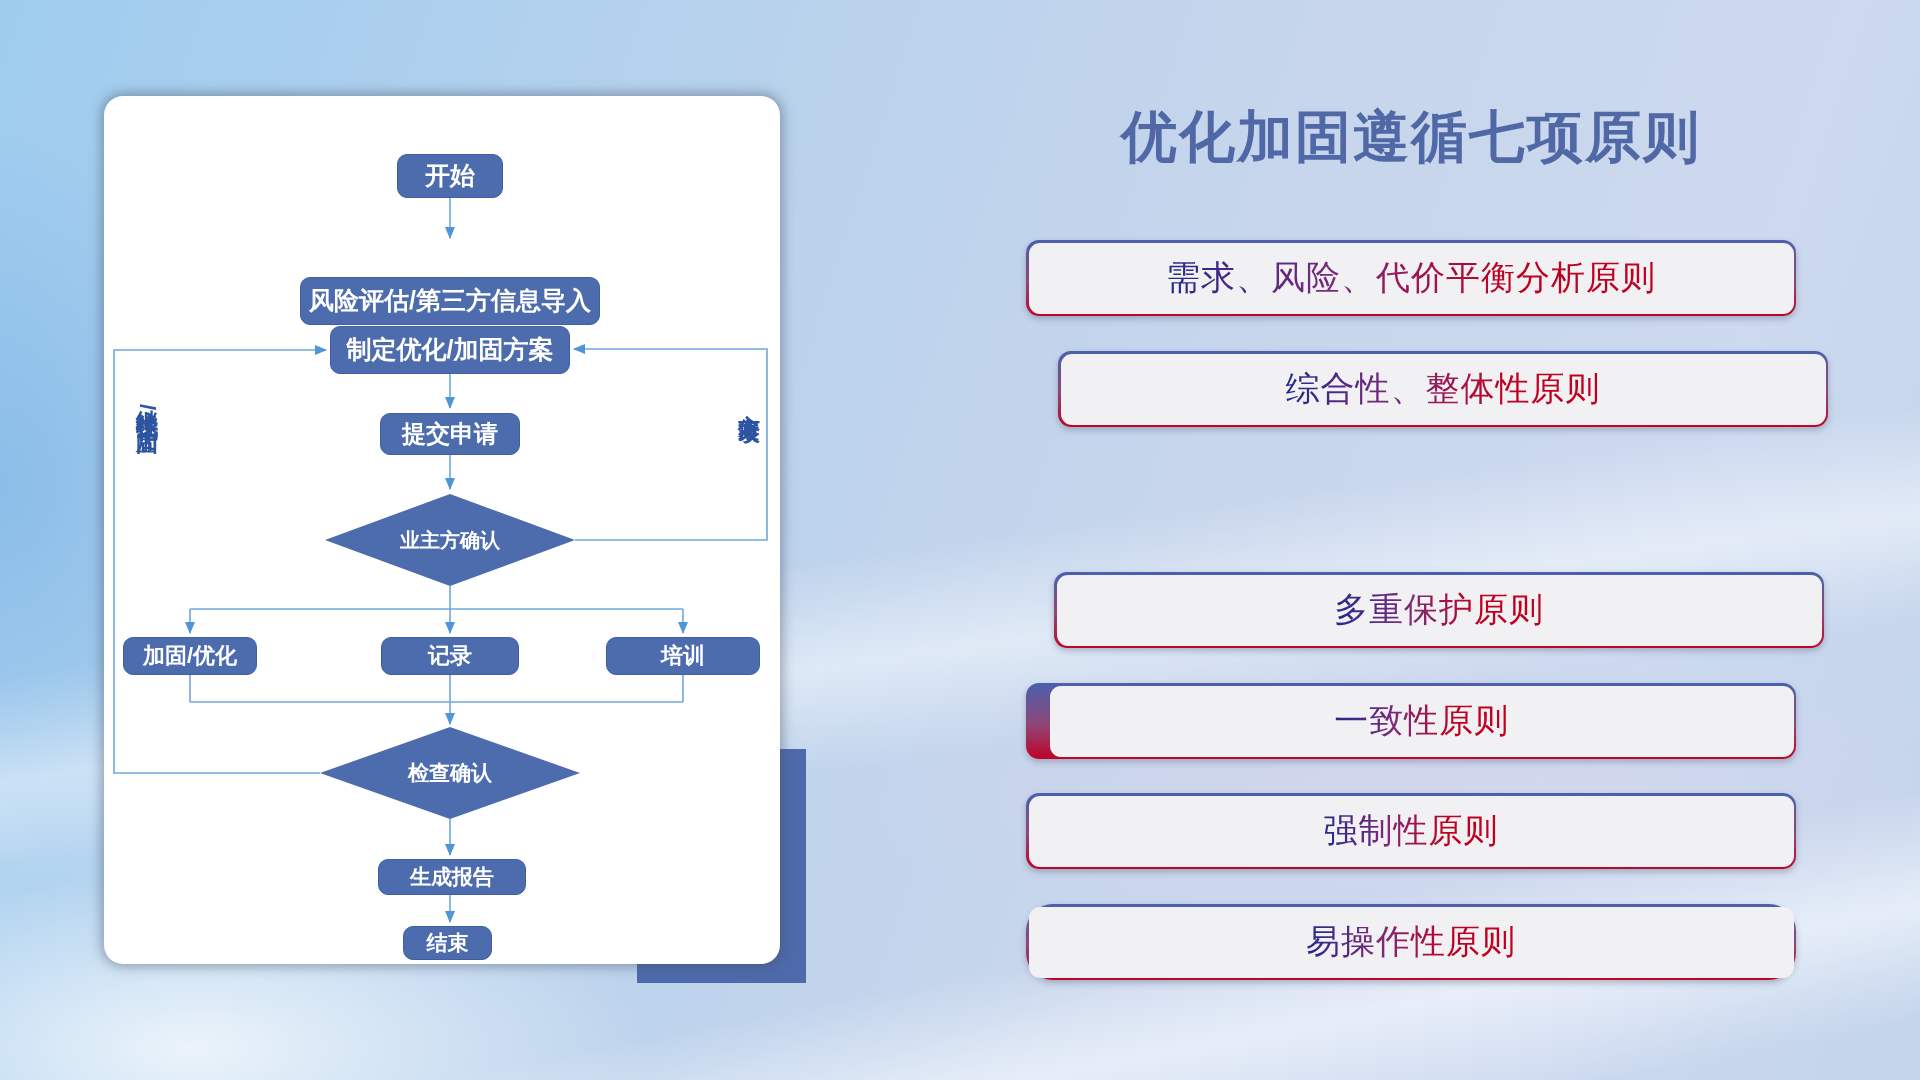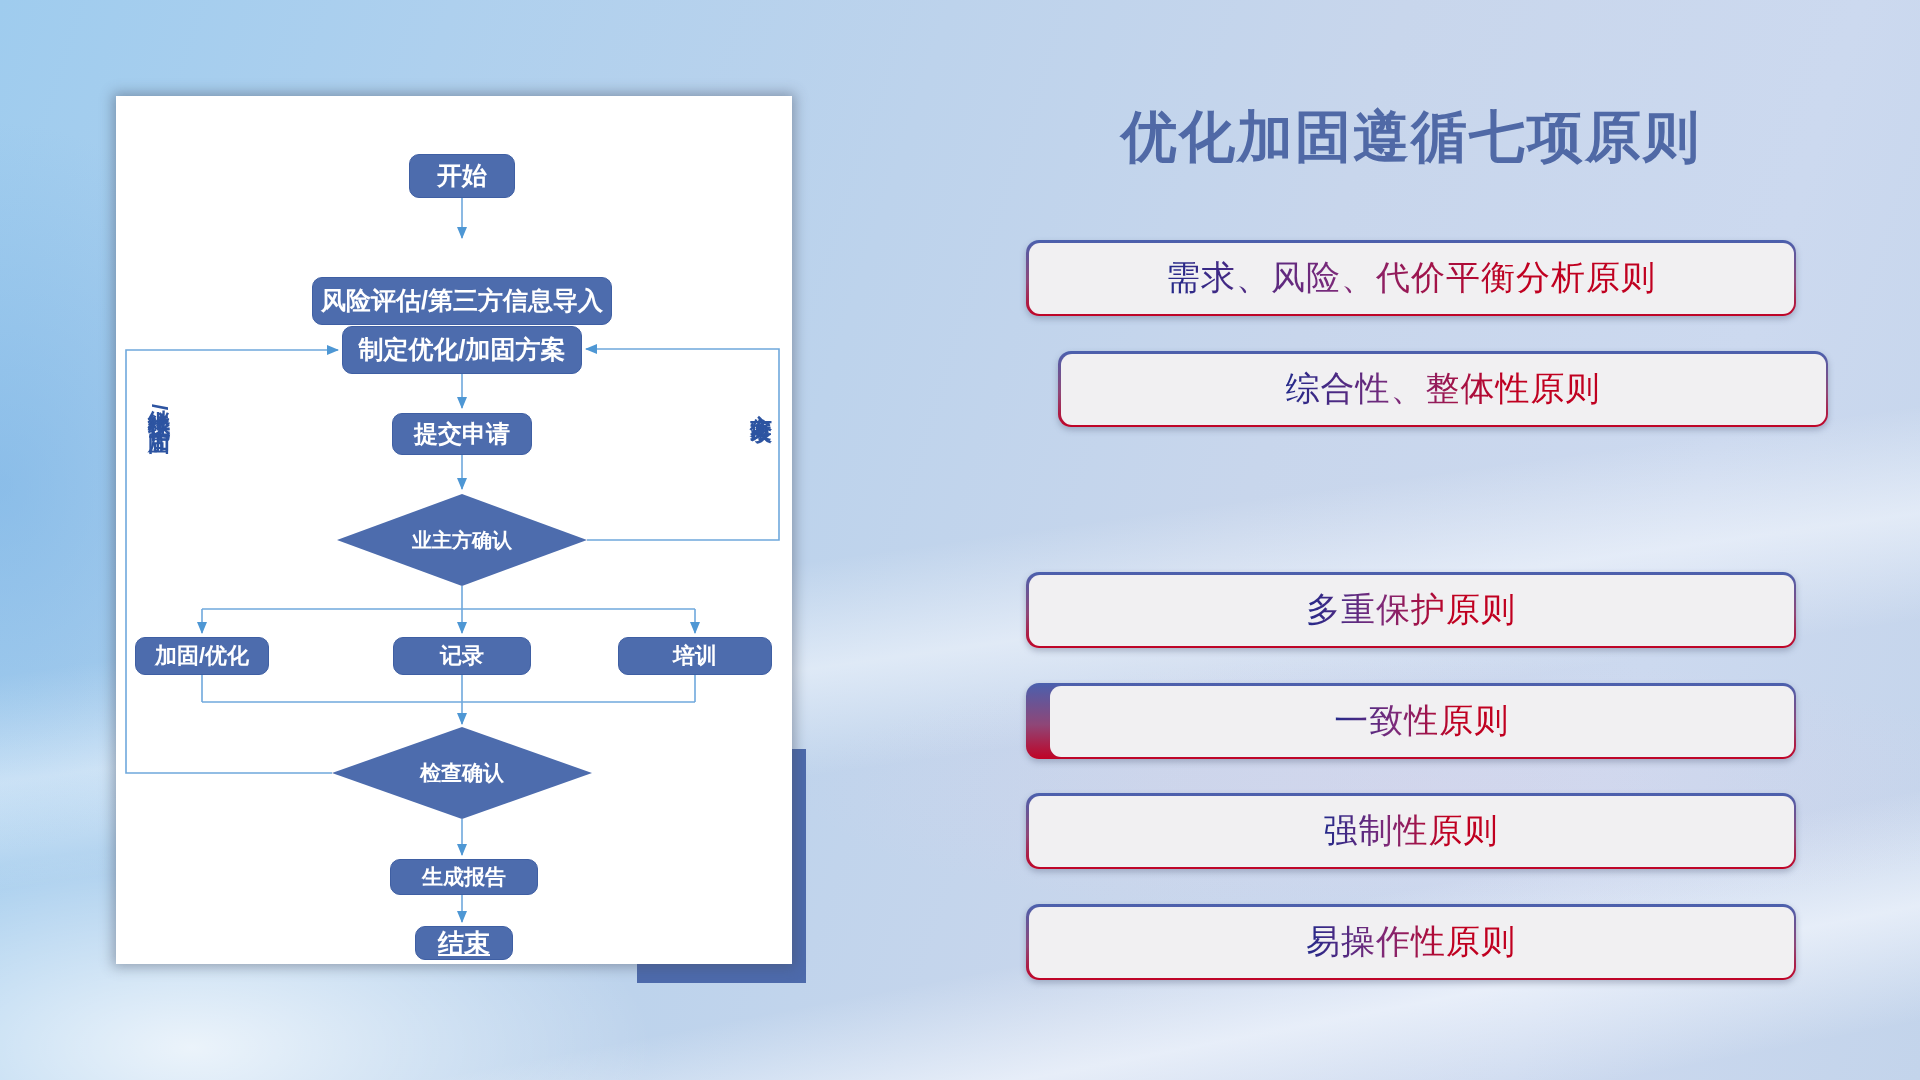--- a/index.html
+++ b/index.html
@@ -17,23 +17,24 @@
   .glow-left{background:radial-gradient(420px 520px at 0% 45%,rgba(118,176,228,0.55),rgba(118,176,228,0) 70%);}
   .glow-bl{background:radial-gradient(640px 280px at 10% 97%,rgba(255,255,255,0.75),rgba(255,255,255,0) 72%);}
   .tint-pink{background:radial-gradient(900px 190px at 74% 73%,rgba(226,210,232,0.30),rgba(226,210,232,0) 70%);}
 
   
   .accent-rect{
     position:absolute;left:637px;top:749px;width:169px;height:234px;
     background:#4d6aab;
   }
   .card{
-    position:absolute;left:116px;top:96px;width:676px;height:868px;
+    position:absolute;left:104px;top:96px;width:676px;height:868px;
     background:#ffffff;
     box-shadow:0 0 12px 3px rgba(70,80,100,0.45);
+    border-radius:19px;
   }
   .connectors{position:absolute;left:0;top:0;width:676px;height:868px;}
   .node{
     position:absolute;display:flex;align-items:center;justify-content:center;
     background:#4d6cad;border:1px solid #3f5fa3;border-radius:10px;
     color:#ffffff;font-weight:bold;text-align:center;line-height:1.1;
     box-sizing:border-box;
   }
   .diamond{
     position:absolute;display:flex;align-items:center;justify-content:center;
@@ -142,53 +143,53 @@
       <span>培训</span>
     </div>
 
     <div class="diamond" style="left:216px;top:631px;width:260px;height:92px;font-size:21px;">
       <span>检查确认</span>
     </div>
 
     <div class="node" style="left:274px;top:763px;width:148px;height:36px;font-size:21px;">
       <span>生成报告</span>
     </div>
-    <div class="node" style="left:299px;top:830px;width:98px;height:34px;font-size:26px;text-decoration:underline;">
+    <div class="node" style="left:299px;top:830px;width:89px;height:34px;font-size:21px;">
       <span>结束</span>
     </div>
 
     <div class="vlabel" style="left:28px;top:296px;">继续优化/加固</div>
     <div class="vlabel" style="left:630px;top:300px;">方案修改</div>
   </div>
 
   <div class="page-title">优化加固遵循七项原则</div>
 
   <div class="principle" style="top:240px;">
     <div class="principle-inner">
       <span class="ptext">需求、风险、代价平衡分析原则</span>
     </div>
   </div>
   <div class="principle" style="top:351px;margin-left:32px;">
     <div class="principle-inner">
       <span class="ptext">综合性、整体性原则</span>
     </div>
   </div>
-  <div class="principle" style="top:572px;">
+  <div class="principle" style="top:572px;margin-left:28px;">
     <div class="principle-inner">
       <span class="ptext">多重保护原则</span>
     </div>
   </div>
   <div class="principle" style="top:683px;padding-left:24px;">
     <div class="principle-inner">
       <span class="ptext">一致性原则</span>
     </div>
   </div>
   <div class="principle" style="top:793px;">
     <div class="principle-inner">
       <span class="ptext">强制性原则</span>
     </div>
   </div>
-  <div class="principle" style="top:904px;">
+  <div class="principle" style="top:904px;border-radius:27px;">
     <div class="principle-inner">
       <span class="ptext">易操作性原则</span>
     </div>
   </div>
 </div>
 
 </body></html>

